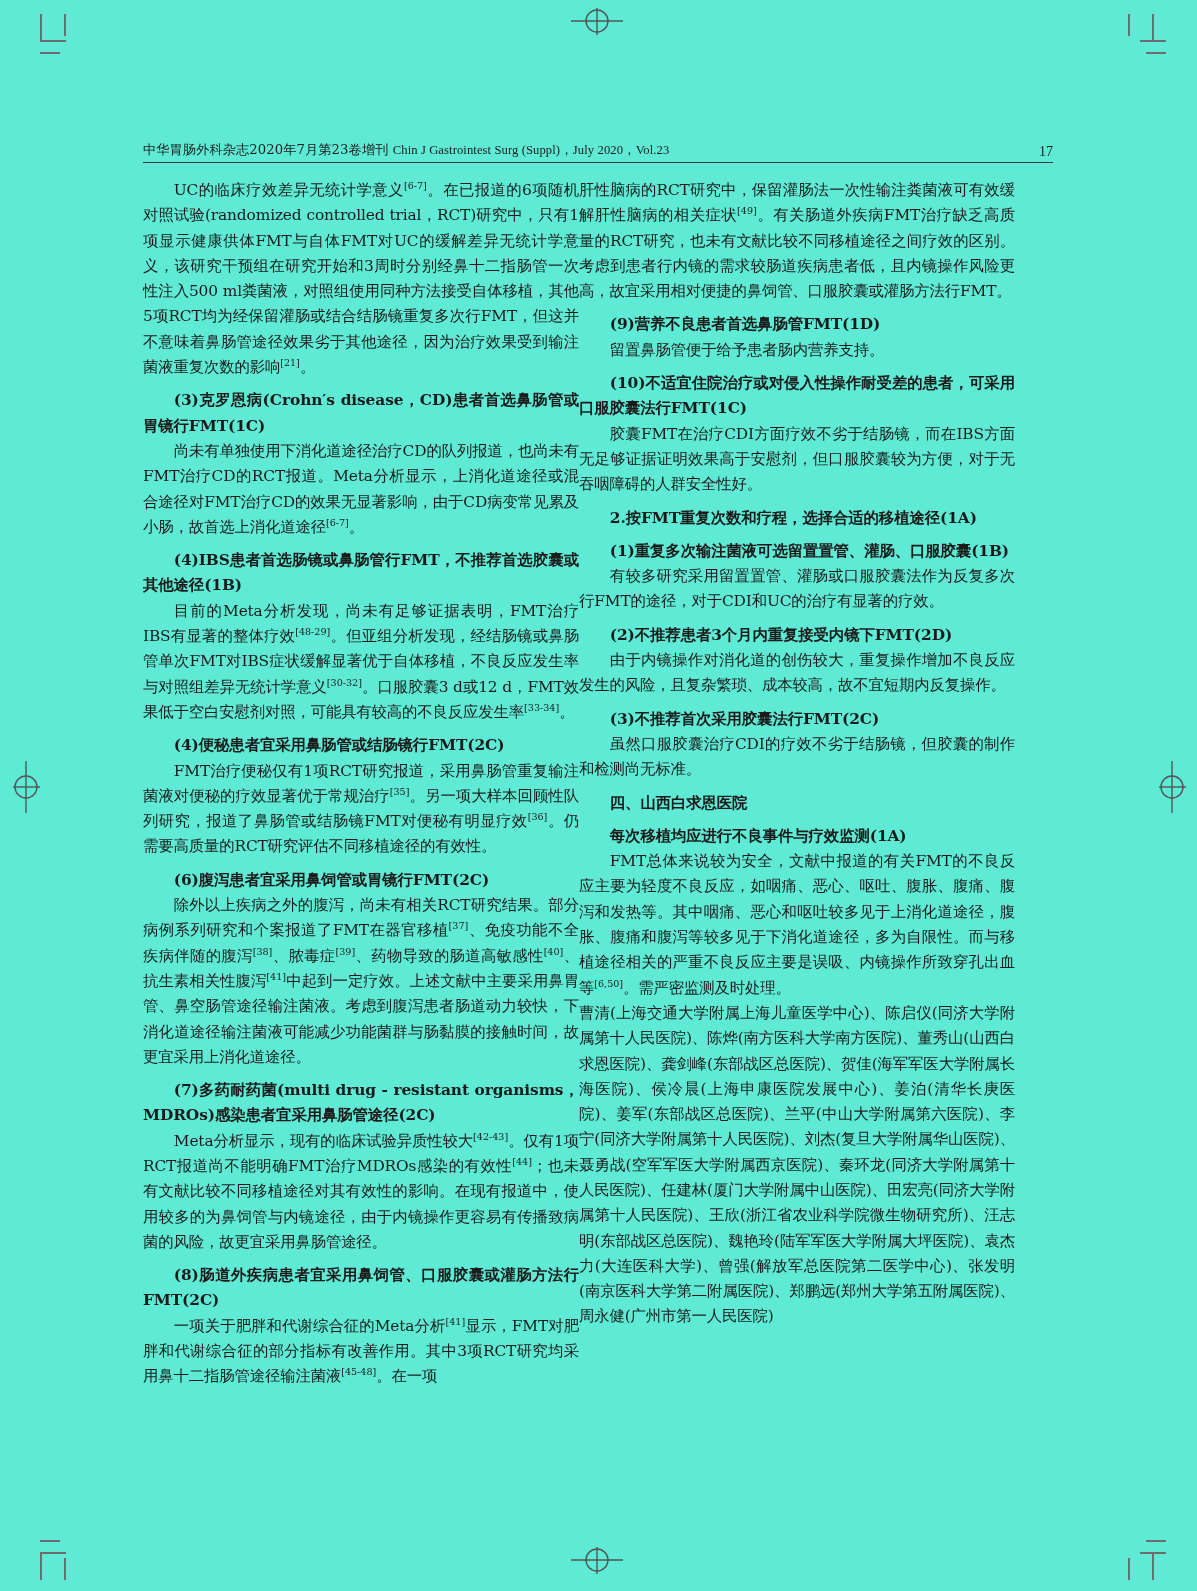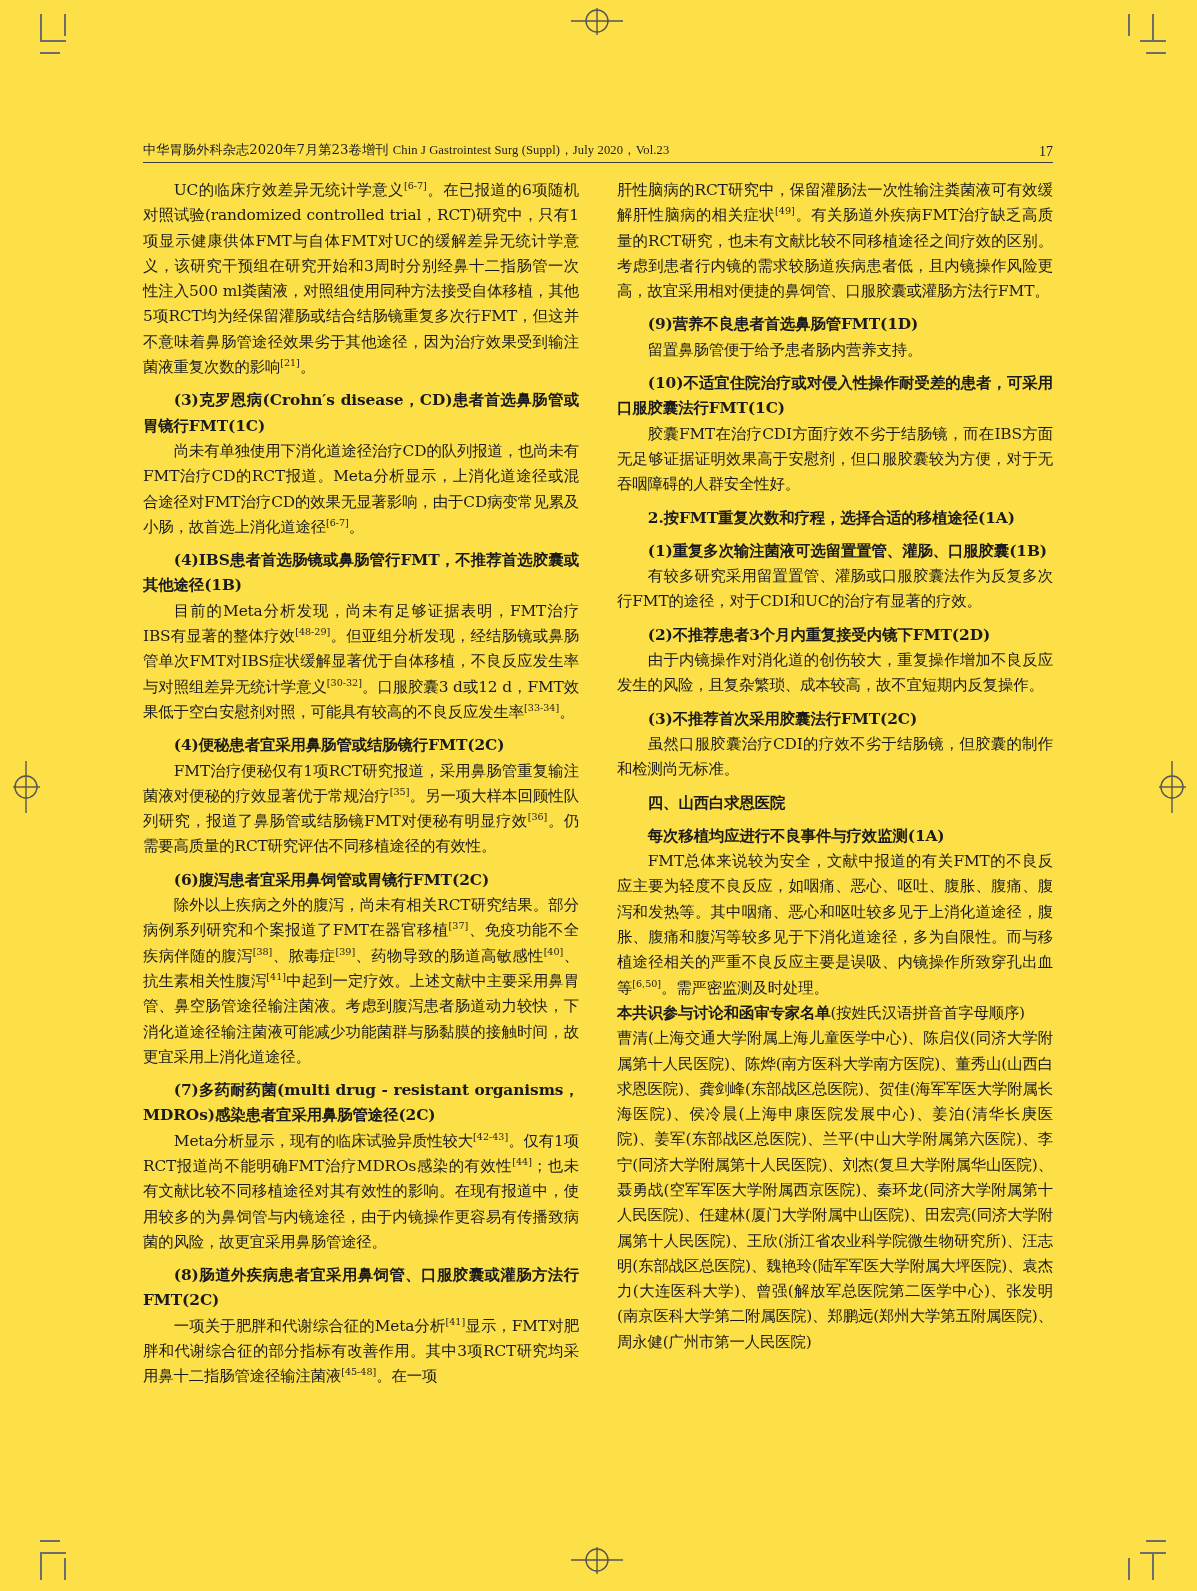--- a/index.html
+++ b/index.html
@@ -9,21 +9,21 @@
     background: #ffffff;
   }
   body {
     font-family: "DejaVu Serif", "Liberation Serif", serif;
     color: #1a1a1a;
   }
   .page {
     position: relative;
     width: 1197px;
     height: 1591px;
-    background: #fde047;
+    background: #5eead4;
     overflow: hidden;
   }
 
   
   .crop-mark {
     position: absolute;
     pointer-events: none;
   }
   .crop-mark .h {
     position: absolute;
@@ -72,21 +72,20 @@
     margin-top: 44px;
   }
 
   
   .body-cols {
     position: absolute;
     left: 143px;
     top: 178px;
     width: 910px;
     display: flex;
-    gap: 38px;
   }
   .col {
     width: 436px;
   }
 
   p {
     margin: 0;
     font-size: 15.4px;
     line-height: 25.3px;
     text-align: justify;
@@ -219,18 +218,17 @@
         <p class="heading">2.按FMT重复次数和疗程，选择合适的移植途径(1A)</p>
         <p class="heading">(1)重复多次输注菌液可选留置置管、灌肠、口服胶囊(1B)</p>
         <p class="indent">有较多研究采用留置置管、灌肠或口服胶囊法作为反复多次行FMT的途径，对于CDI和UC的治疗有显著的疗效。</p>
         <p class="heading">(2)不推荐患者3个月内重复接受内镜下FMT(2D)</p>
         <p class="indent">由于内镜操作对消化道的创伤较大，重复操作增加不良反应发生的风险，且复杂繁琐、成本较高，故不宜短期内反复操作。</p>
         <p class="heading">(3)不推荐首次采用胶囊法行FMT(2C)</p>
         <p class="indent">虽然口服胶囊治疗CDI的疗效不劣于结肠镜，但胶囊的制作和检测尚无标准。</p>
         <p class="heading">四、山西白求恩医院</p>
         <p class="heading">每次移植均应进行不良事件与疗效监测(1A)</p>
         <p class="indent">FMT总体来说较为安全，文献中报道的有关FMT的不良反应主要为轻度不良反应，如咽痛、恶心、呕吐、腹胀、腹痛、腹泻和发热等。其中咽痛、恶心和呕吐较多见于上消化道途径，腹胀、腹痛和腹泻等较多见于下消化道途径，多为自限性。而与移植途径相关的严重不良反应主要是误吸、内镜操作所致穿孔出血等<sup>[6,50]</sup>。需严密监测及时处理。</p>
-        <p class="expert-head"><span>本共识参与讨论和函审专家名单</span><span style="font-weight:normal">(按姓氏汉语拼音首字母顺序)</span></p>
         <p class="expert-list">曹清(上海交通大学附属上海儿童医学中心)、陈启仪(同济大学附属第十人民医院)、陈烨(南方医科大学南方医院)、董秀山(山西白求恩医院)、龚剑峰(东部战区总医院)、贺佳(海军军医大学附属长海医院)、侯冷晨(上海申康医院发展中心)、姜泊(清华长庚医院)、姜军(东部战区总医院)、兰平(中山大学附属第六医院)、李宁(同济大学附属第十人民医院)、刘杰(复旦大学附属华山医院)、聂勇战(空军军医大学附属西京医院)、秦环龙(同济大学附属第十人民医院)、任建林(厦门大学附属中山医院)、田宏亮(同济大学附属第十人民医院)、王欣(浙江省农业科学院微生物研究所)、汪志明(东部战区总医院)、魏艳玲(陆军军医大学附属大坪医院)、袁杰力(大连医科大学)、曾强(解放军总医院第二医学中心)、张发明(南京医科大学第二附属医院)、郑鹏远(郑州大学第五附属医院)、周永健(广州市第一人民医院)</p>
       </div>
   </div>
 
 </div>
 
 </body></html>

